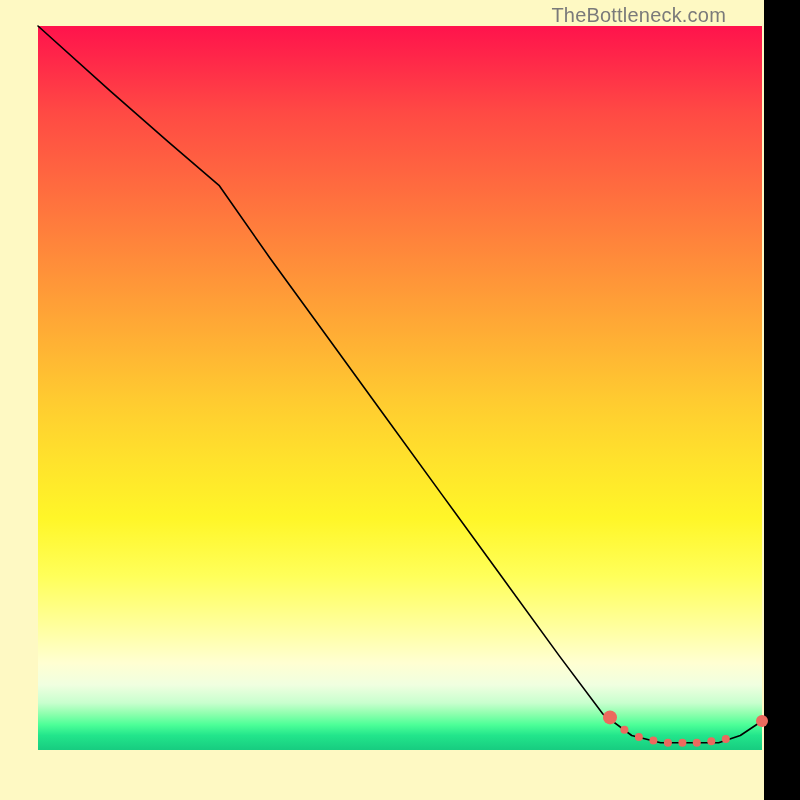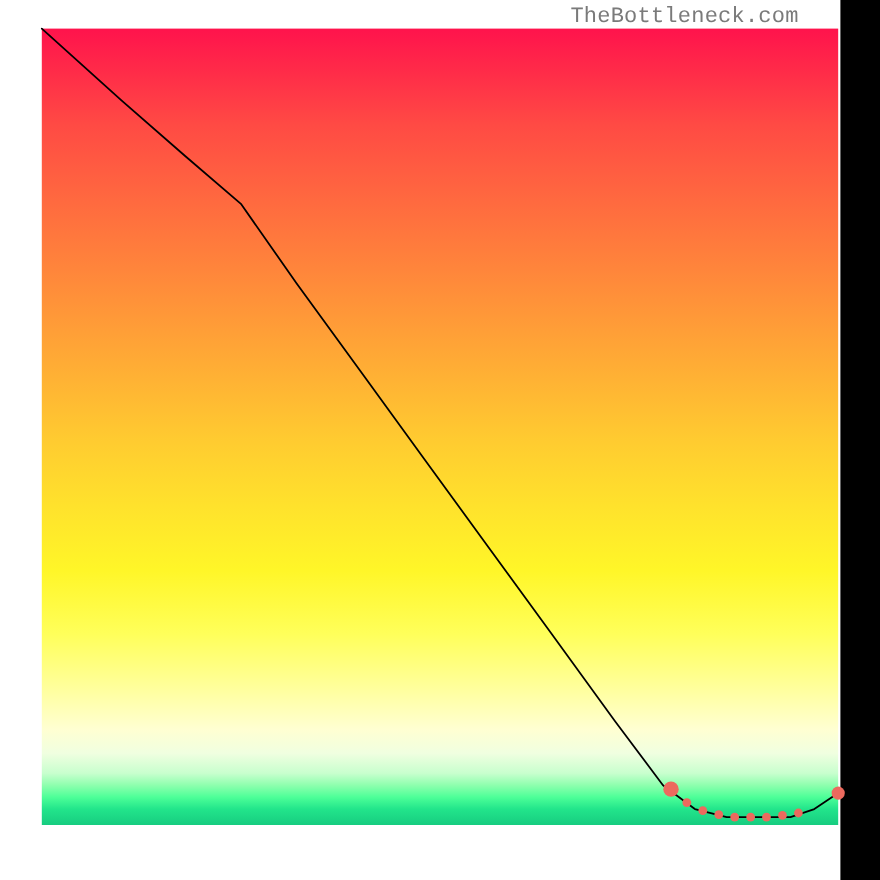--- a/index.html
+++ b/index.html
@@ -8,22 +8,21 @@
     width: 800px;
     height: 800px;
     overflow: hidden;
     background: #000;
     font-family: Arial, Helvetica, sans-serif;
   }
   .frame {
     position: relative;
     width: 764px;
     height: 800px;
-    background: #ffffff;
-    font-family: Liberation Mono, monospace;
+    background: #fef9c3;
   }
   .plot {
     position: absolute;
     left: 38px;
     top: 26px;
     width: 724px;
     height: 724px;
     
     background: linear-gradient(
       to bottom,

